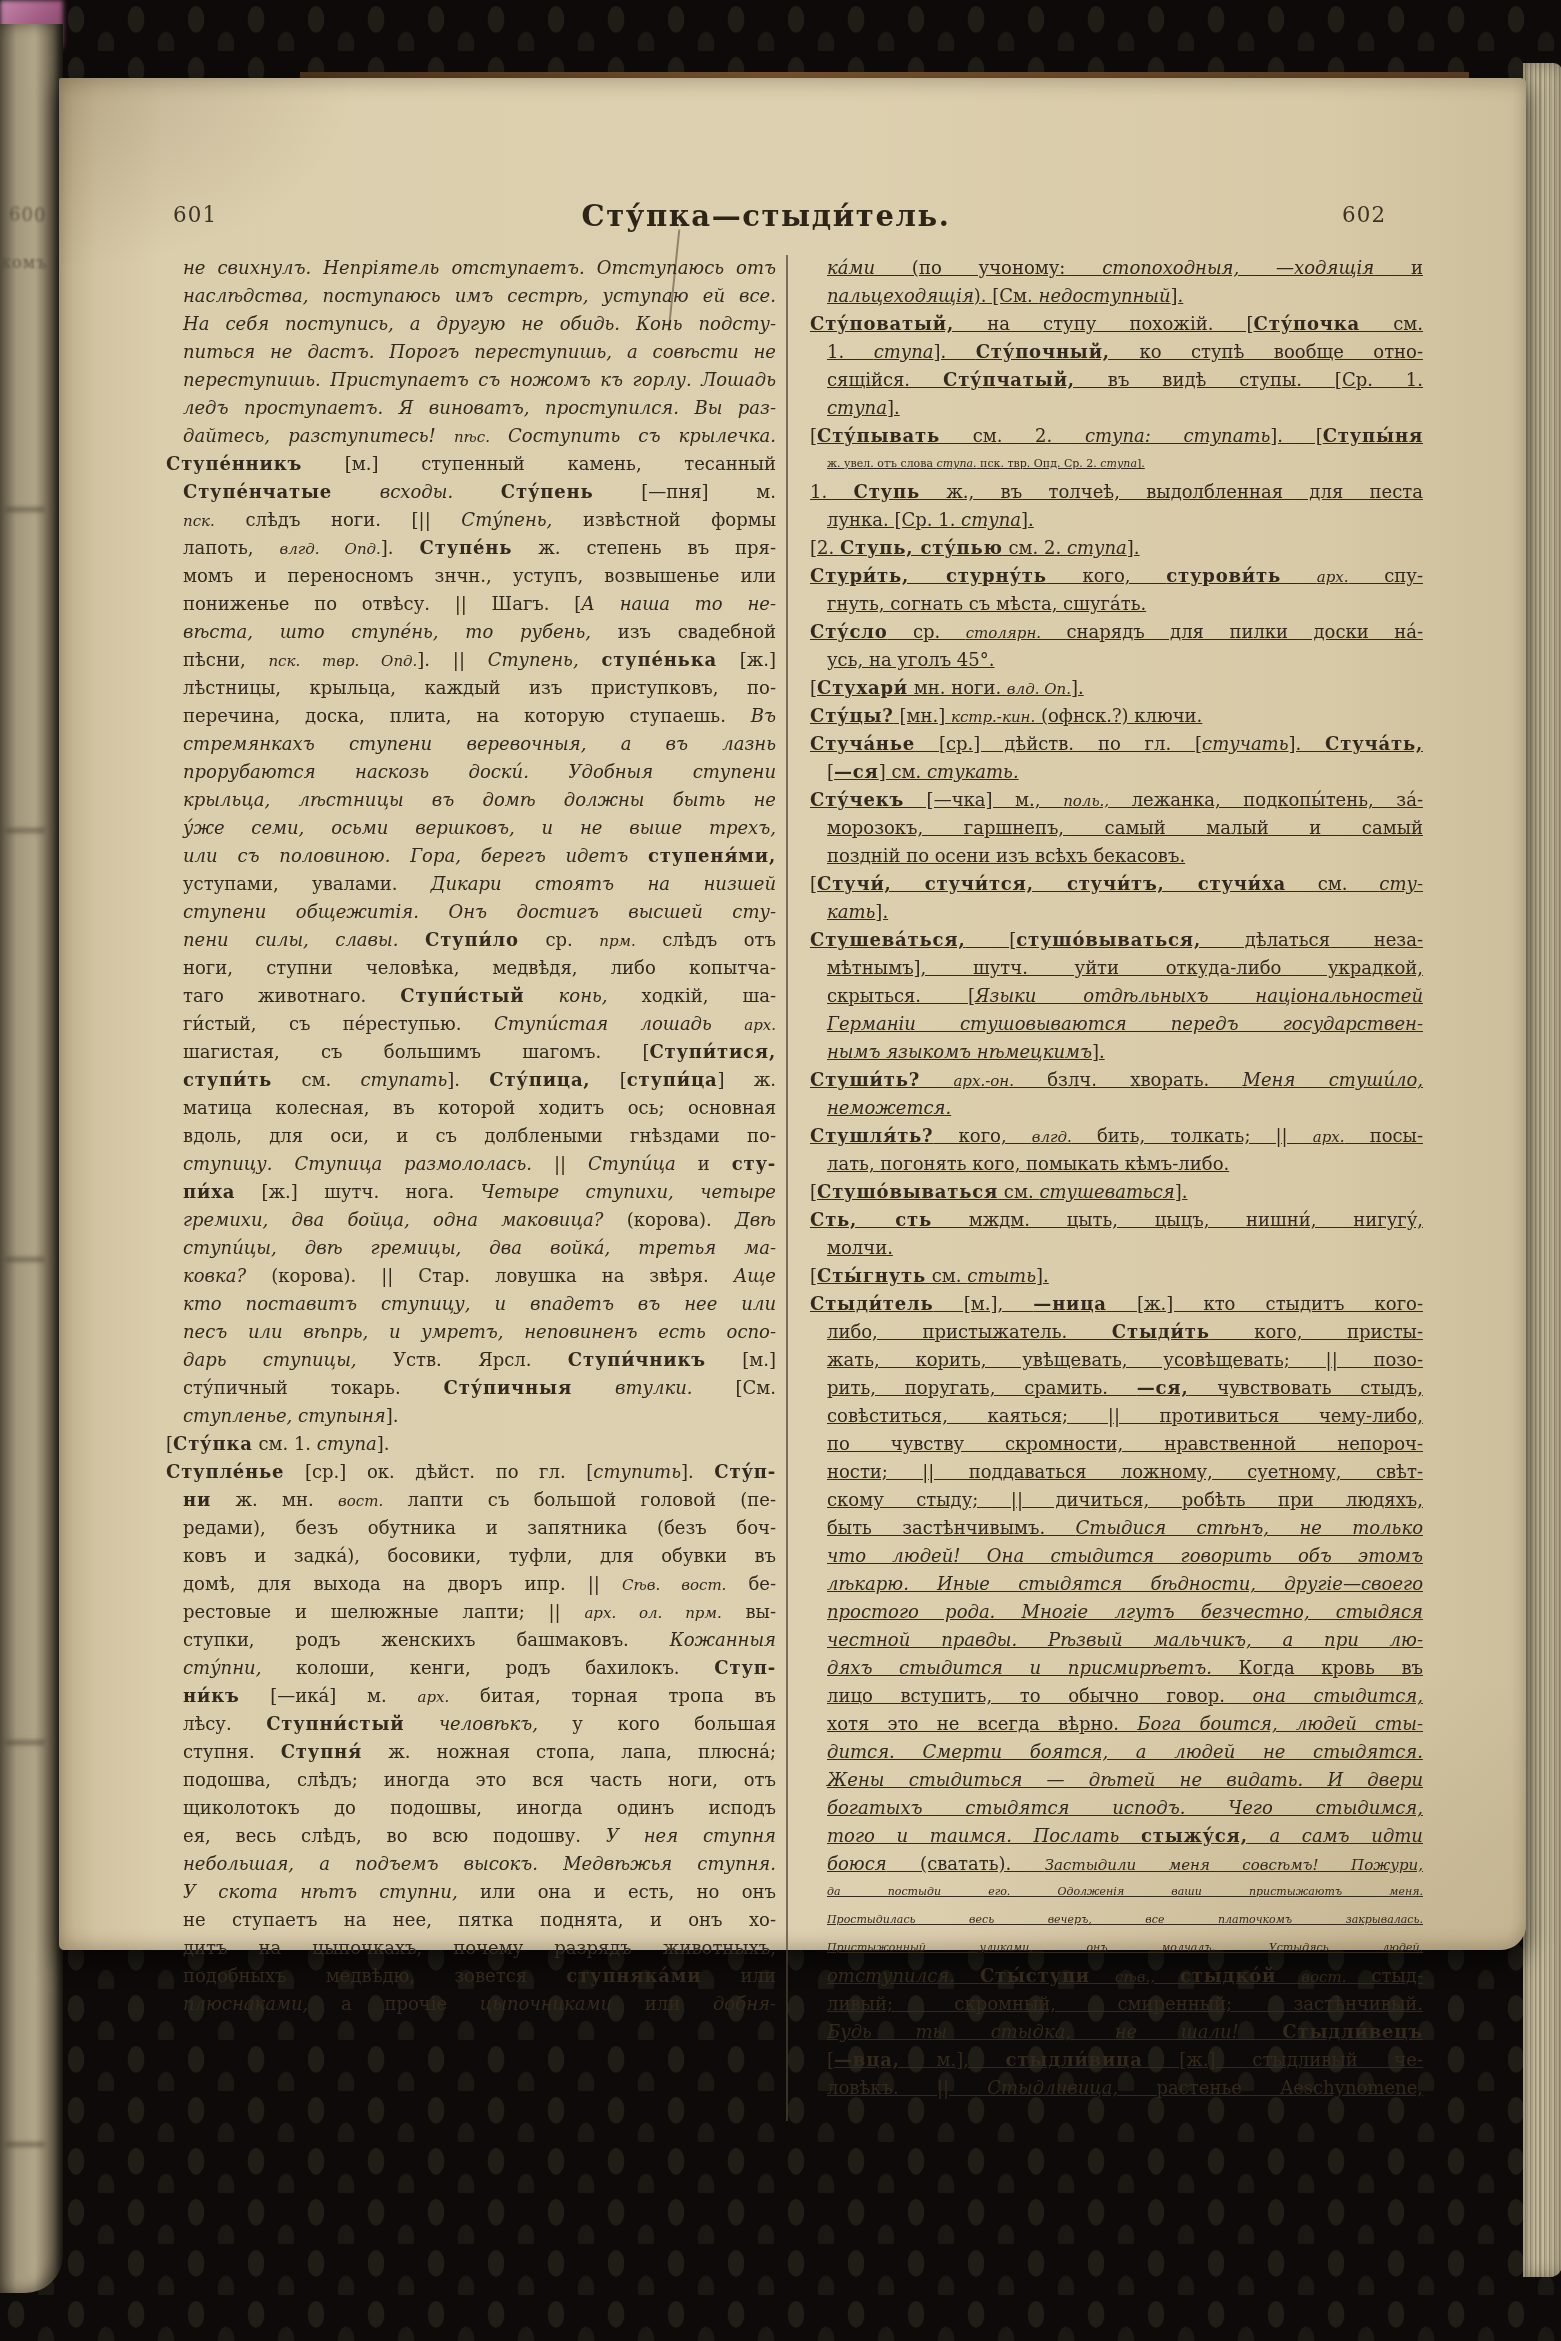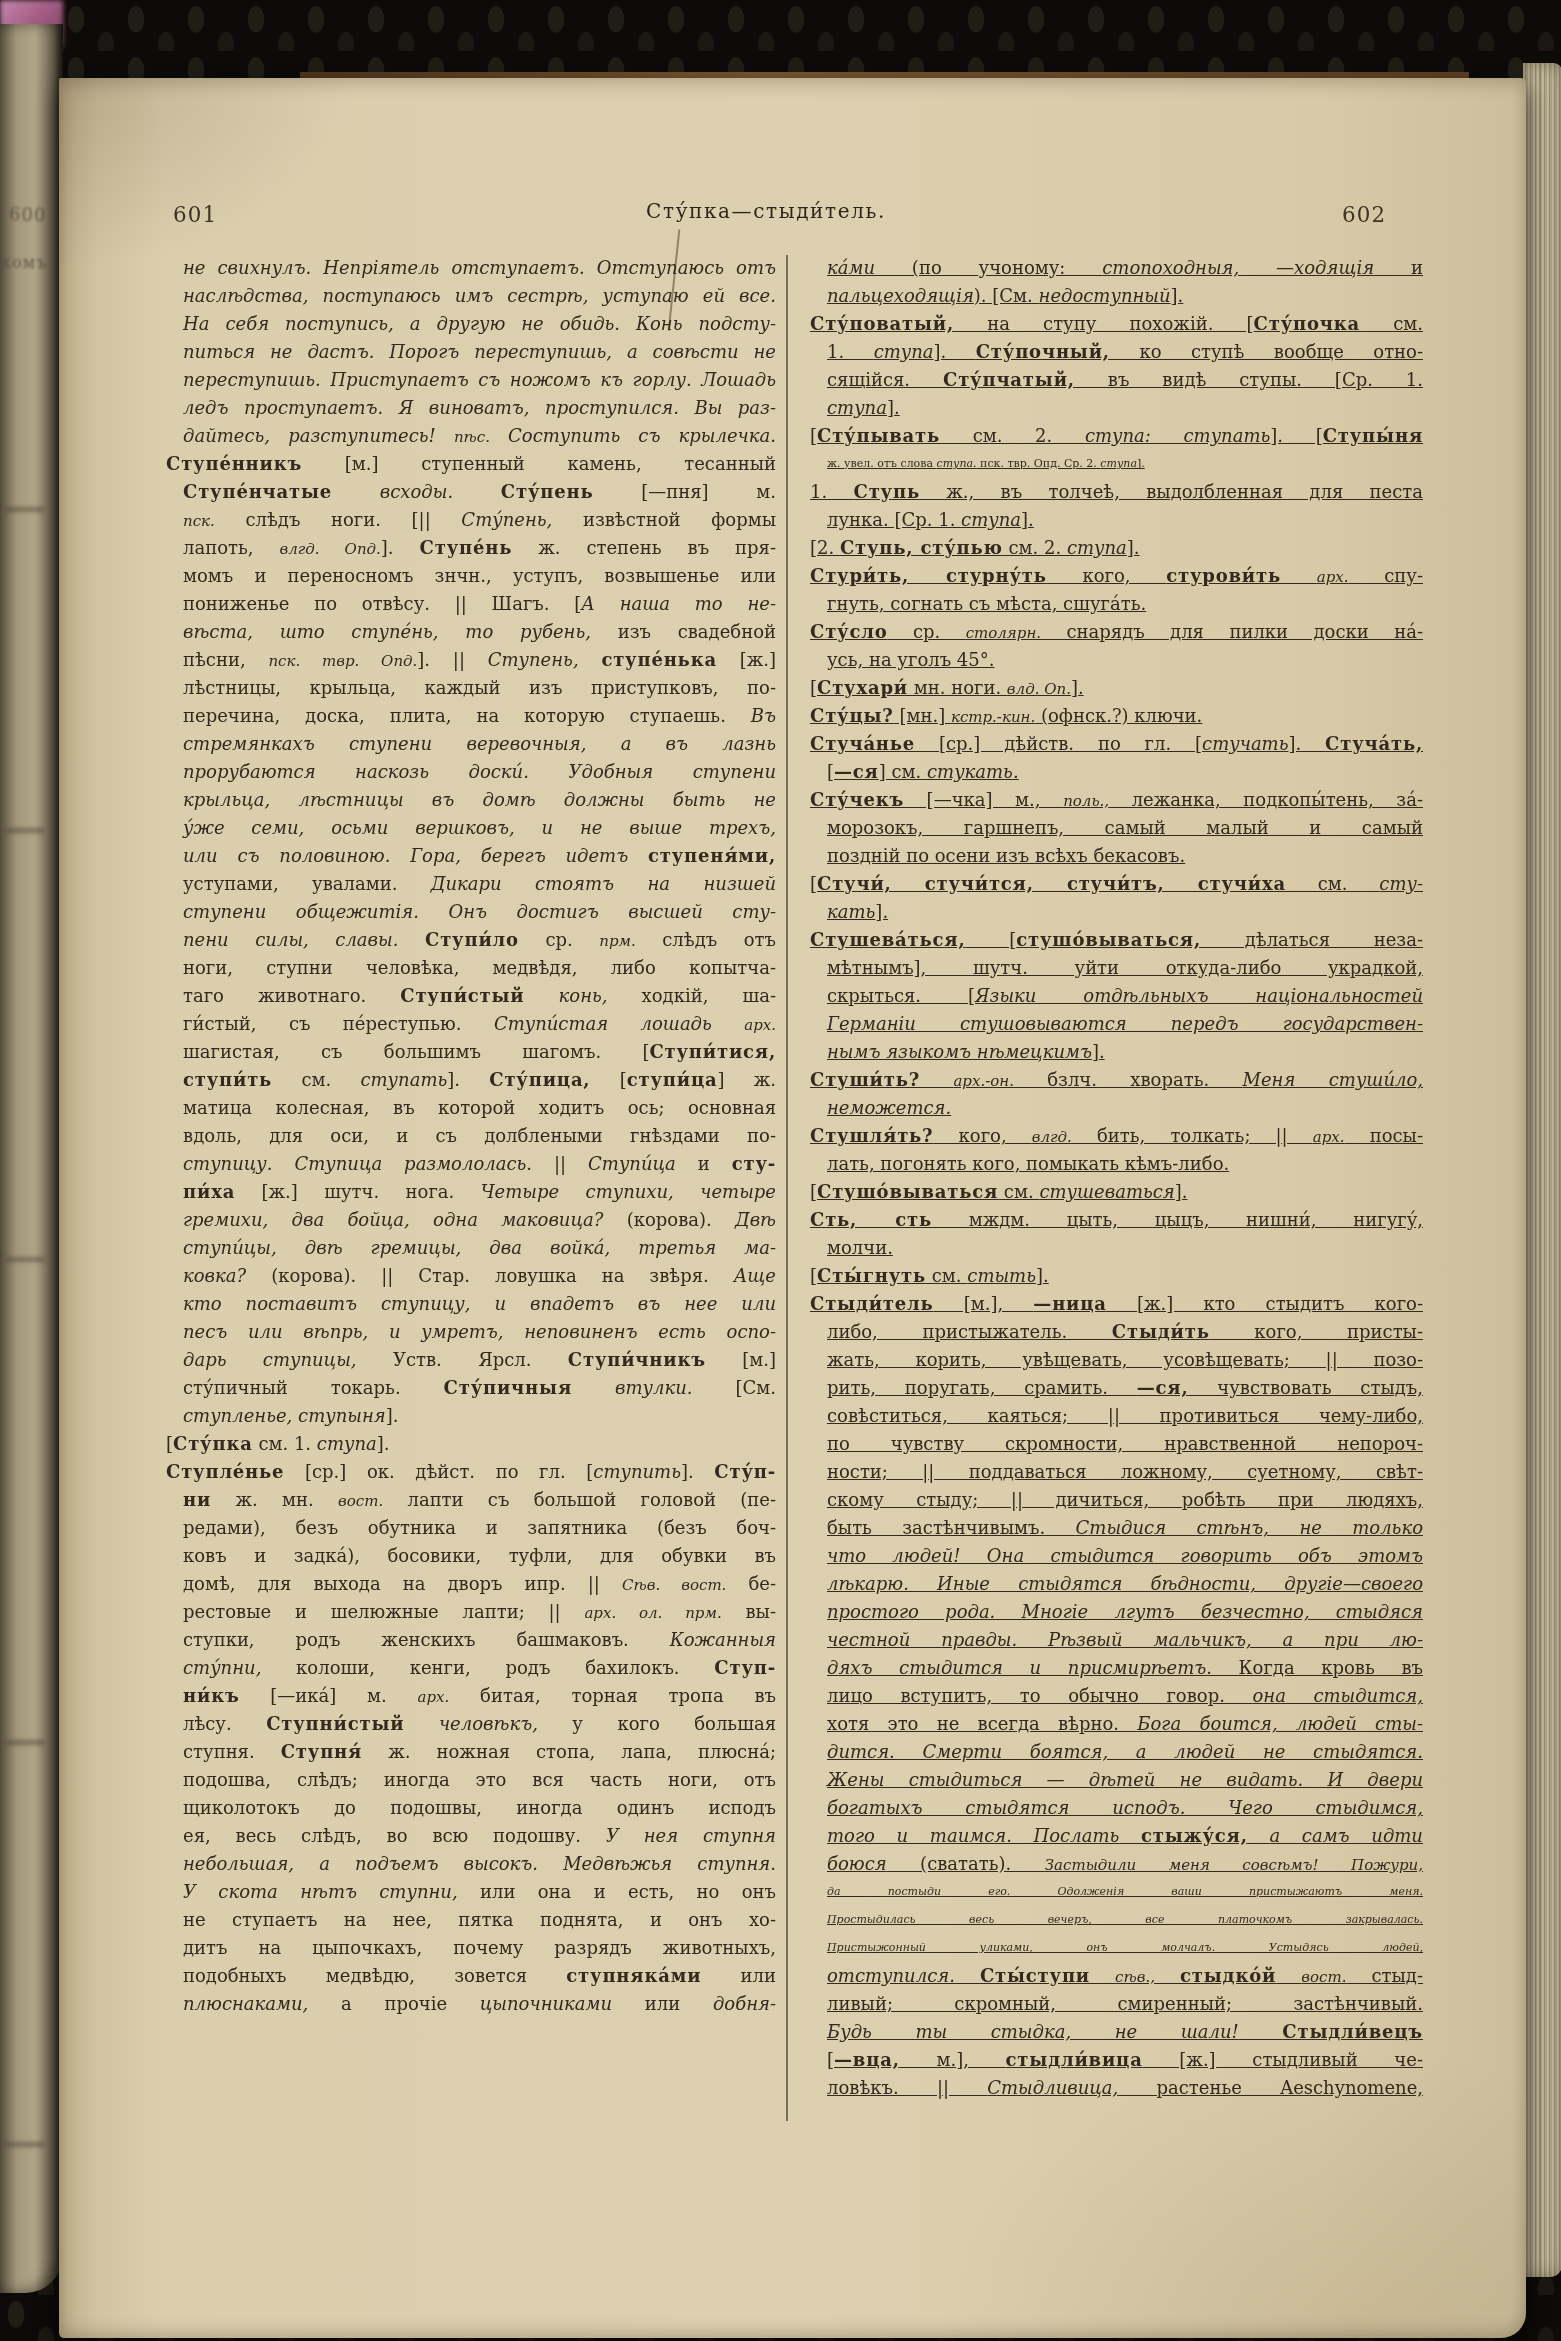--- a/index.html
+++ b/index.html
@@ -50,35 +50,35 @@
     background:rgba(70,62,48,.5);filter:blur(2.1px);border-radius:2.7px;}
   
   .fore-edge{
     position:absolute;left:1523px;top:63px;width:39px;height:2214px;
     background:repeating-linear-gradient(90deg,#c7bc9c 0 2.1px,#988f77 2.1px 3.2px,#b3a98c 3.2px 4.8px);
     box-shadow:inset 0 0 18px rgba(60,55,40,.5);
     border-radius:0 8.6px 11.8px 0;
   }
   
   .page{
-    position:absolute;left:59px;top:78px;width:1467px;height:2260px;
+    position:absolute;left:59px;top:78px;width:1467px;height:1872px;
     background:
       radial-gradient(697px 483px at 88% 100%, rgba(125,98,60,.16), rgba(0,0,0,0) 60%),
       radial-gradient(536px 349px at 0% 0%, rgba(92,72,45,.22), rgba(0,0,0,0) 55%),
       linear-gradient(90deg,#bcac88 0px,#d2c4a1 38px,#dbcead 102px,#ddd0b0 50%,#d8caa7 86%,#ccbe9b 100%);
     border-radius:2.1px 5.4px 25px 5.4px;
     box-shadow:0 10.7px 25px rgba(0,0,0,.6), inset 0 7.5px 15px rgba(70,55,35,.22), inset 0 -8.6px 14px rgba(82,62,40,.2);
     color:#33291d;
   }
   .pn{position:absolute;top:124px;font-size:21.4px;letter-spacing:1.1px;color:#3d3325;}
   .pn.l{left:114px;}
   .pn.r{left:1283px;}
   .hdr-title{
     position:absolute;top:121px;left:707px;transform:translateX(-50%);
-    font-size:20px;font-weight:normal;letter-spacing:1.6px;white-space:nowrap;color:#2e2518;
+    font-size:29px;font-weight:bold;letter-spacing:1.6px;white-space:nowrap;color:#2e2518;
   }
   .col{position:absolute;top:176px;}
   .col-left{left:124px;width:593px;}
   .col-right{left:768px;width:596px;text-decoration:underline;}
   .divider{position:absolute;left:727px;top:177px;width:1.6px;height:1866px;background:#4d4335;opacity:.7;}
   .line{
     height:28px;line-height:28px;font-size:18px;
     text-align:justify;text-align-last:justify;white-space:nowrap;
   }
   .line.nj{text-align-last:left;}

